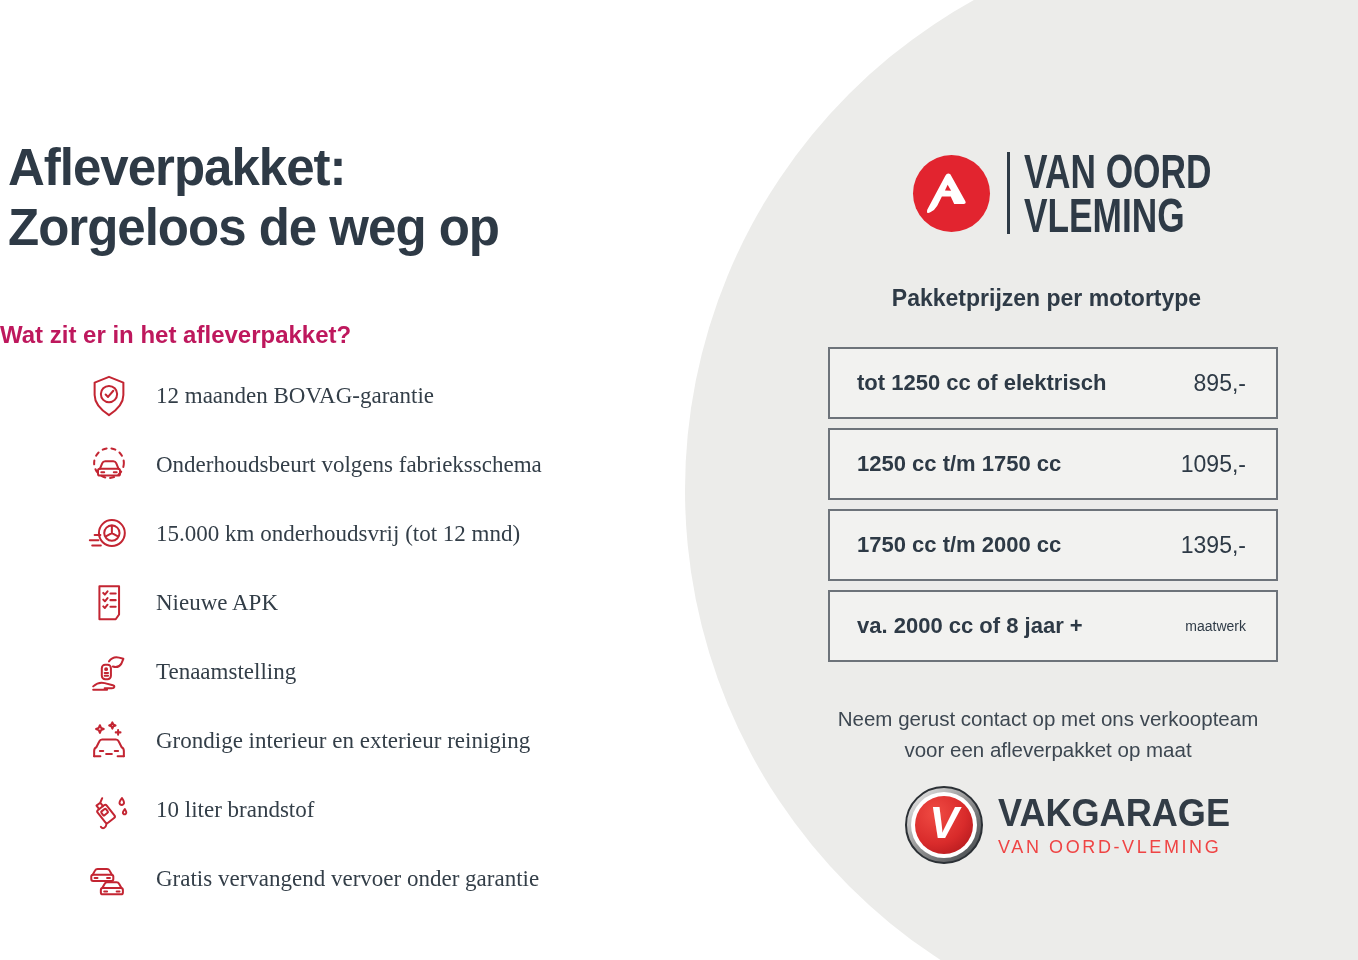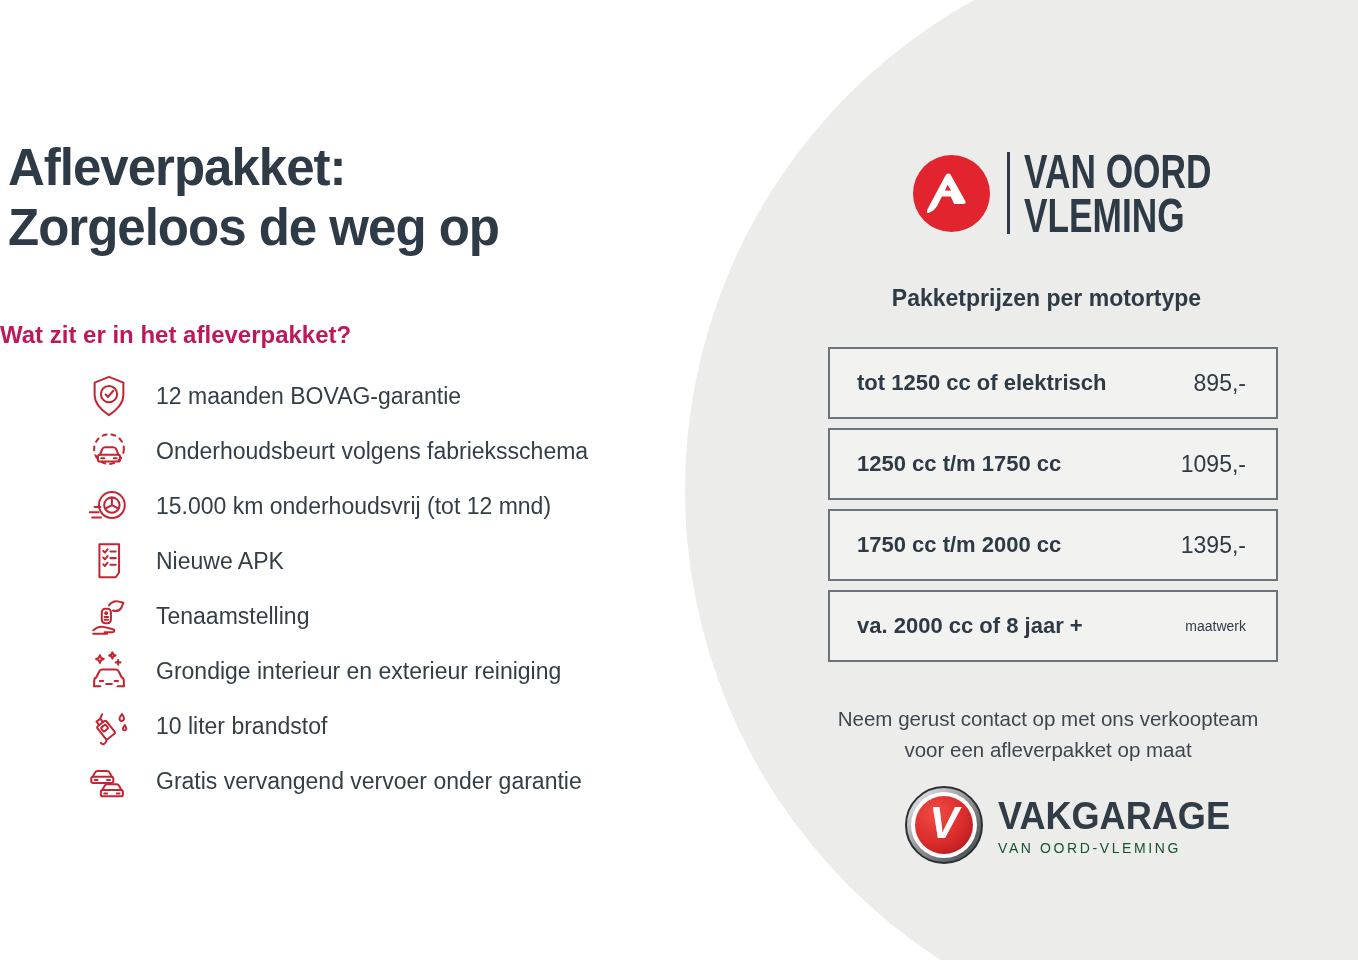--- a/index.html
+++ b/index.html
@@ -15,21 +15,21 @@
   }
   .page-title {
     position:absolute; left:8px; top:138px; width:560px;
     font-size:51px; line-height:60px; font-weight:700; letter-spacing:-1px; color:#2e3a46;
   }
   .page-subtitle {
     position:absolute; left:0; top:321px;
     font-size:24px; font-weight:700; color:#be185d;
   }
   .feature-list {
-    position:absolute; left:0; top:373px; display:flex; flex-direction:column; gap:9px;
+    position:absolute; left:0; top:373px; display:flex; flex-direction:column; gap:23px;font-family:Liberation Serif, serif;
   }
   .feature-row { display:flex; align-items:center; gap:24px; height:46px; }
   .feature-row svg { width:46px; height:46px; flex:0 0 46px; }
   .feature-row svg * { fill:none; stroke:#c32532; stroke-width:2.1; stroke-linecap:round; stroke-linejoin:round; }
   .feature-row svg .masked { fill:#ffffff; }
   .feature-label { font-size:23px; color:#333e48; white-space:nowrap; }
   
   .brand { position:absolute; left:913px; top:149px; display:flex; align-items:center; }
   .brand-mark { width:77px; height:77px; border-radius:50%; background:#e2242f; position:relative; }
   .brand-mark svg { position:absolute; inset:0; }
@@ -73,21 +73,21 @@
   .footer-badge .v-letter {
     color:#ffffff; font-weight:700; font-style:italic; font-size:44px; line-height:44px;
     transform:translateY(-2px);
   }
   .footer-text { margin-left:15px; }
   .footer-name {
     font-size:38px; font-weight:700; color:#323c46; letter-spacing:0;
     transform:scaleX(0.95); transform-origin:left center; white-space:nowrap;
   }
   .footer-subname {
-    margin-top:2px; font-size:14px; font-weight:400; color:#14532d; letter-spacing:2.6px;
+    margin-top:2px; font-size:18px; font-weight:400; color:#ef4444; letter-spacing:2.6px;
     white-space:nowrap;
   }
 </style>
 </head>
 <body>
 
 <div class="bg-circle"></div>
 
 <h1 class="page-title">
   <span>Afleverpakket:</span><br>

